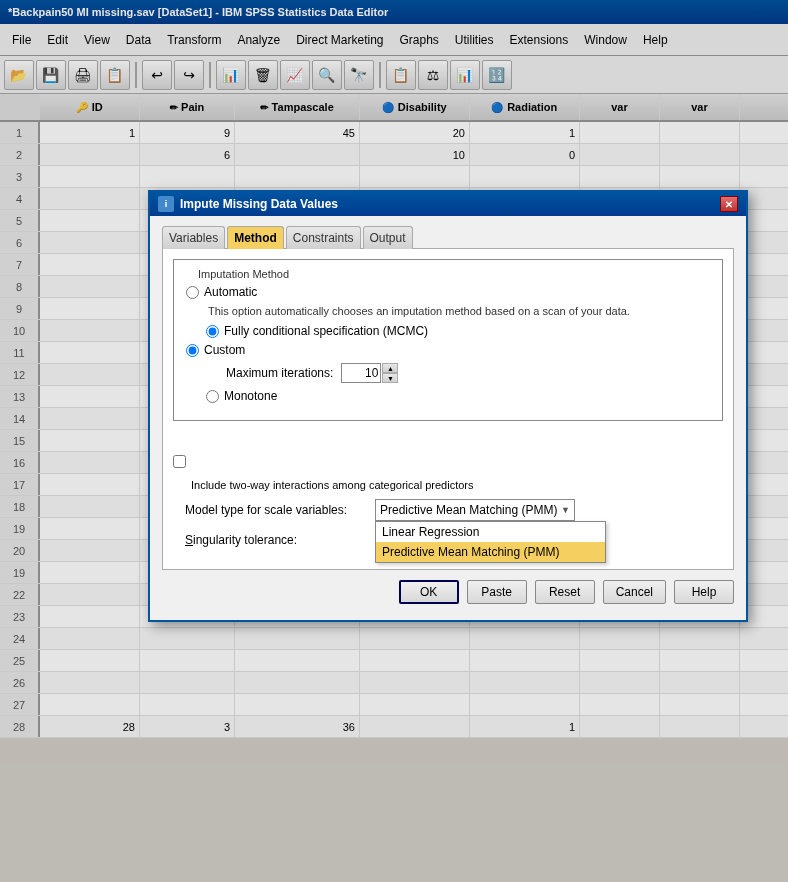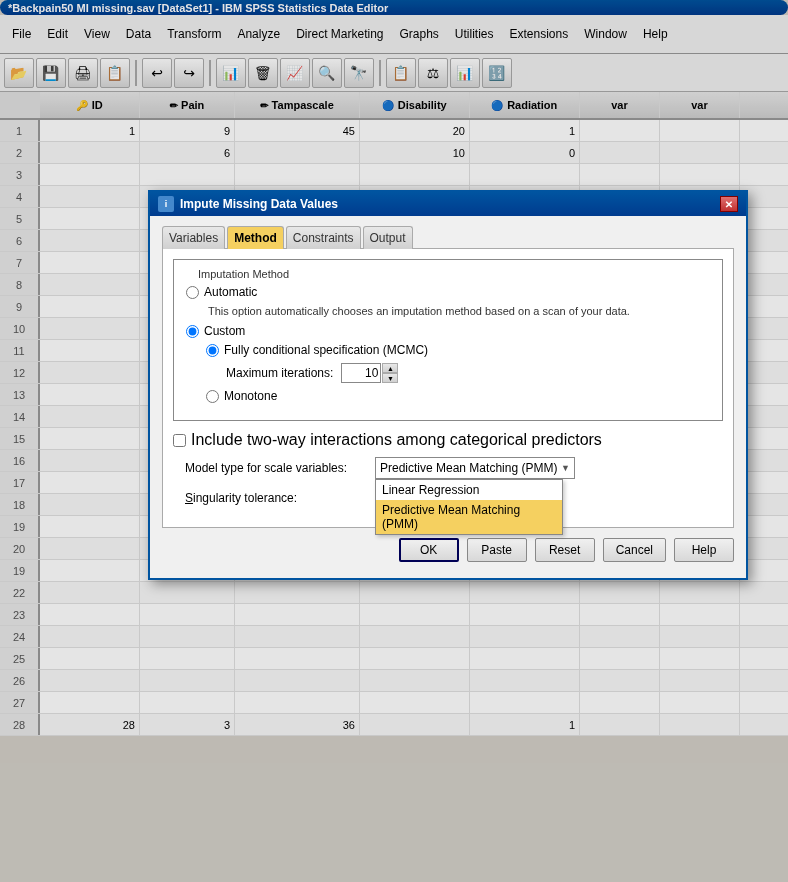--- a/index.html
+++ b/index.html
@@ -10,34 +10,33 @@
       width: 788px;
       height: 882px;
       overflow: hidden;
       position: relative;
     }
 
     
     .title-bar {
       background: linear-gradient(to bottom, #0054a0, #003b8e);
       color: white;
-      height: 15px;
+      height: 24px;
       display: flex;
       align-items: center;
       padding: 0 8px;
       font-size: 11px;
       font-weight: bold;
-      border-radius: 8px;
     }
 
     
     .menu-bar {
       background: #f0f0f0;
       border-bottom: 1px solid #999;
-      height: 39px;
+      height: 32px;
       display: flex;
       align-items: center;
       padding: 0 4px;
     }
     .menu-item {
       padding: 2px 8px;
       cursor: pointer;
       font-size: 12px;
       color: #000;
     }
@@ -278,21 +277,21 @@
 
     
     .checkbox-row {
       display: flex;
       align-items: center;
       margin: 8px 0;
     }
     .checkbox-row input[type=checkbox] {
       margin-right: 5px;
     }
-    .checkbox-label { font-size: 16px; }
+    .checkbox-label { font-size: 11px; margin-top: 48px; }
 
     
     .form-row {
       display: flex;
       align-items: center;
       margin: 8px 12px;
     }
     .form-label {
       font-size: 12px;
       min-width: 190px;
@@ -315,21 +314,21 @@
       justify-content: space-between;
     }
     .dropdown-arrow {
       font-size: 9px;
       color: #555;
     }
     .dropdown-menu {
       position: absolute;
       top: 22px;
       left: 0;
-      width: 188px;
+      width: 231px;
       background: white;
       border: 1px solid #888;
       z-index: 100;
       box-shadow: 2px 2px 4px rgba(0,0,0,0.2);
     }
     .dropdown-option {
       padding: 3px 6px;
       font-size: 12px;
       cursor: pointer;
     }
@@ -758,28 +757,28 @@
           <div class="fieldset-legend">
             <span>Imputation Method</span>
           </div>
 
           <div class="radio-row">
             <input type="radio" name="imputation-method" id="auto-radio" style="">
             <label class="radio-label" for="auto-radio">Automatic</label>
           </div>
           <div class="description-text">This option automatically chooses an imputation method based on a scan of your data.</div>
 
+          <div class="radio-row indent-1">
+            <input type="radio" name="custom-method" id="fc-radio" checked="" style="">
+            <label class="radio-label" for="fc-radio">Fully conditional specification (MCMC)</label>
+          </div>
+
           <div class="radio-row">
             <input type="radio" name="imputation-method" id="custom-radio" checked="" style="">
             <label class="radio-label" for="custom-radio">Custom</label>
-          </div>
-
-          <div class="radio-row indent-1">
-            <input type="radio" name="custom-method" id="fc-radio" checked="" style="">
-            <label class="radio-label" for="fc-radio">Fully conditional specification (MCMC)</label>
           </div>
 
           <div class="max-iter-row">
             <span class="max-iter-label">Maximum iterations:</span>
             <input type="text" class="spinner-input" value="10" style="">
             <div class="spinner-btns">
               <div class="spinner-btn">▲</div>
               <div class="spinner-btn">▼</div>
             </div>
           </div>

